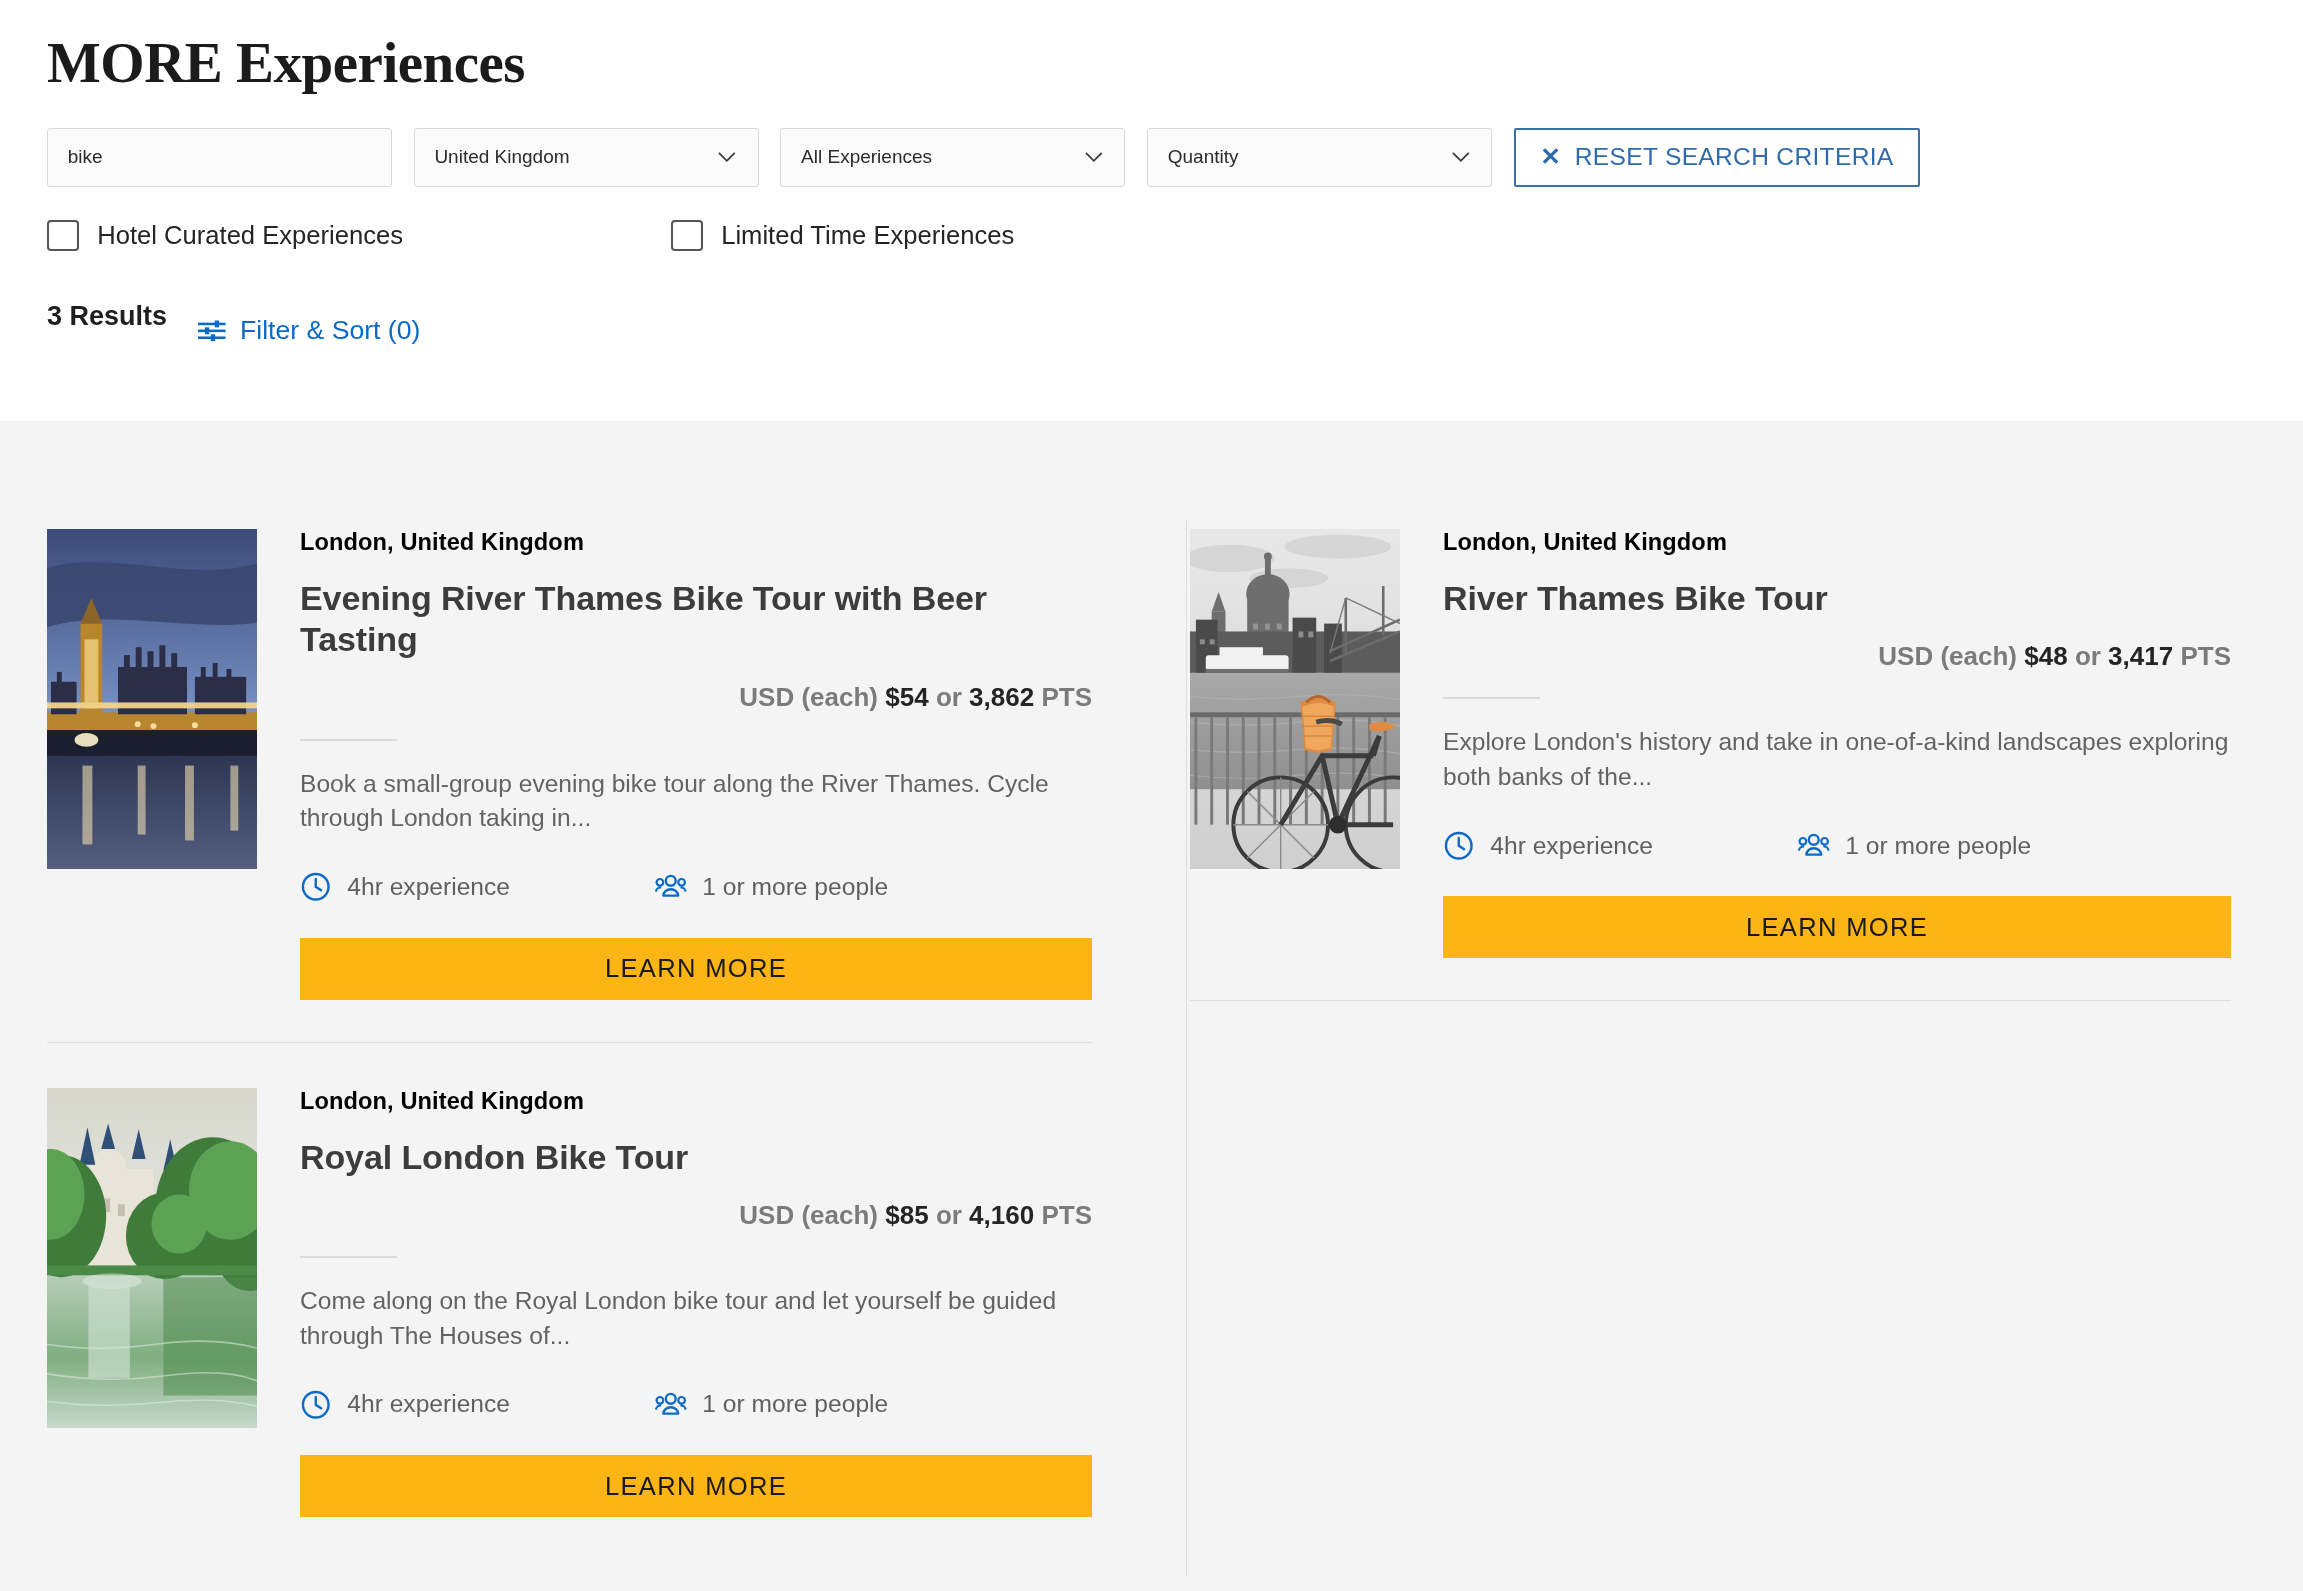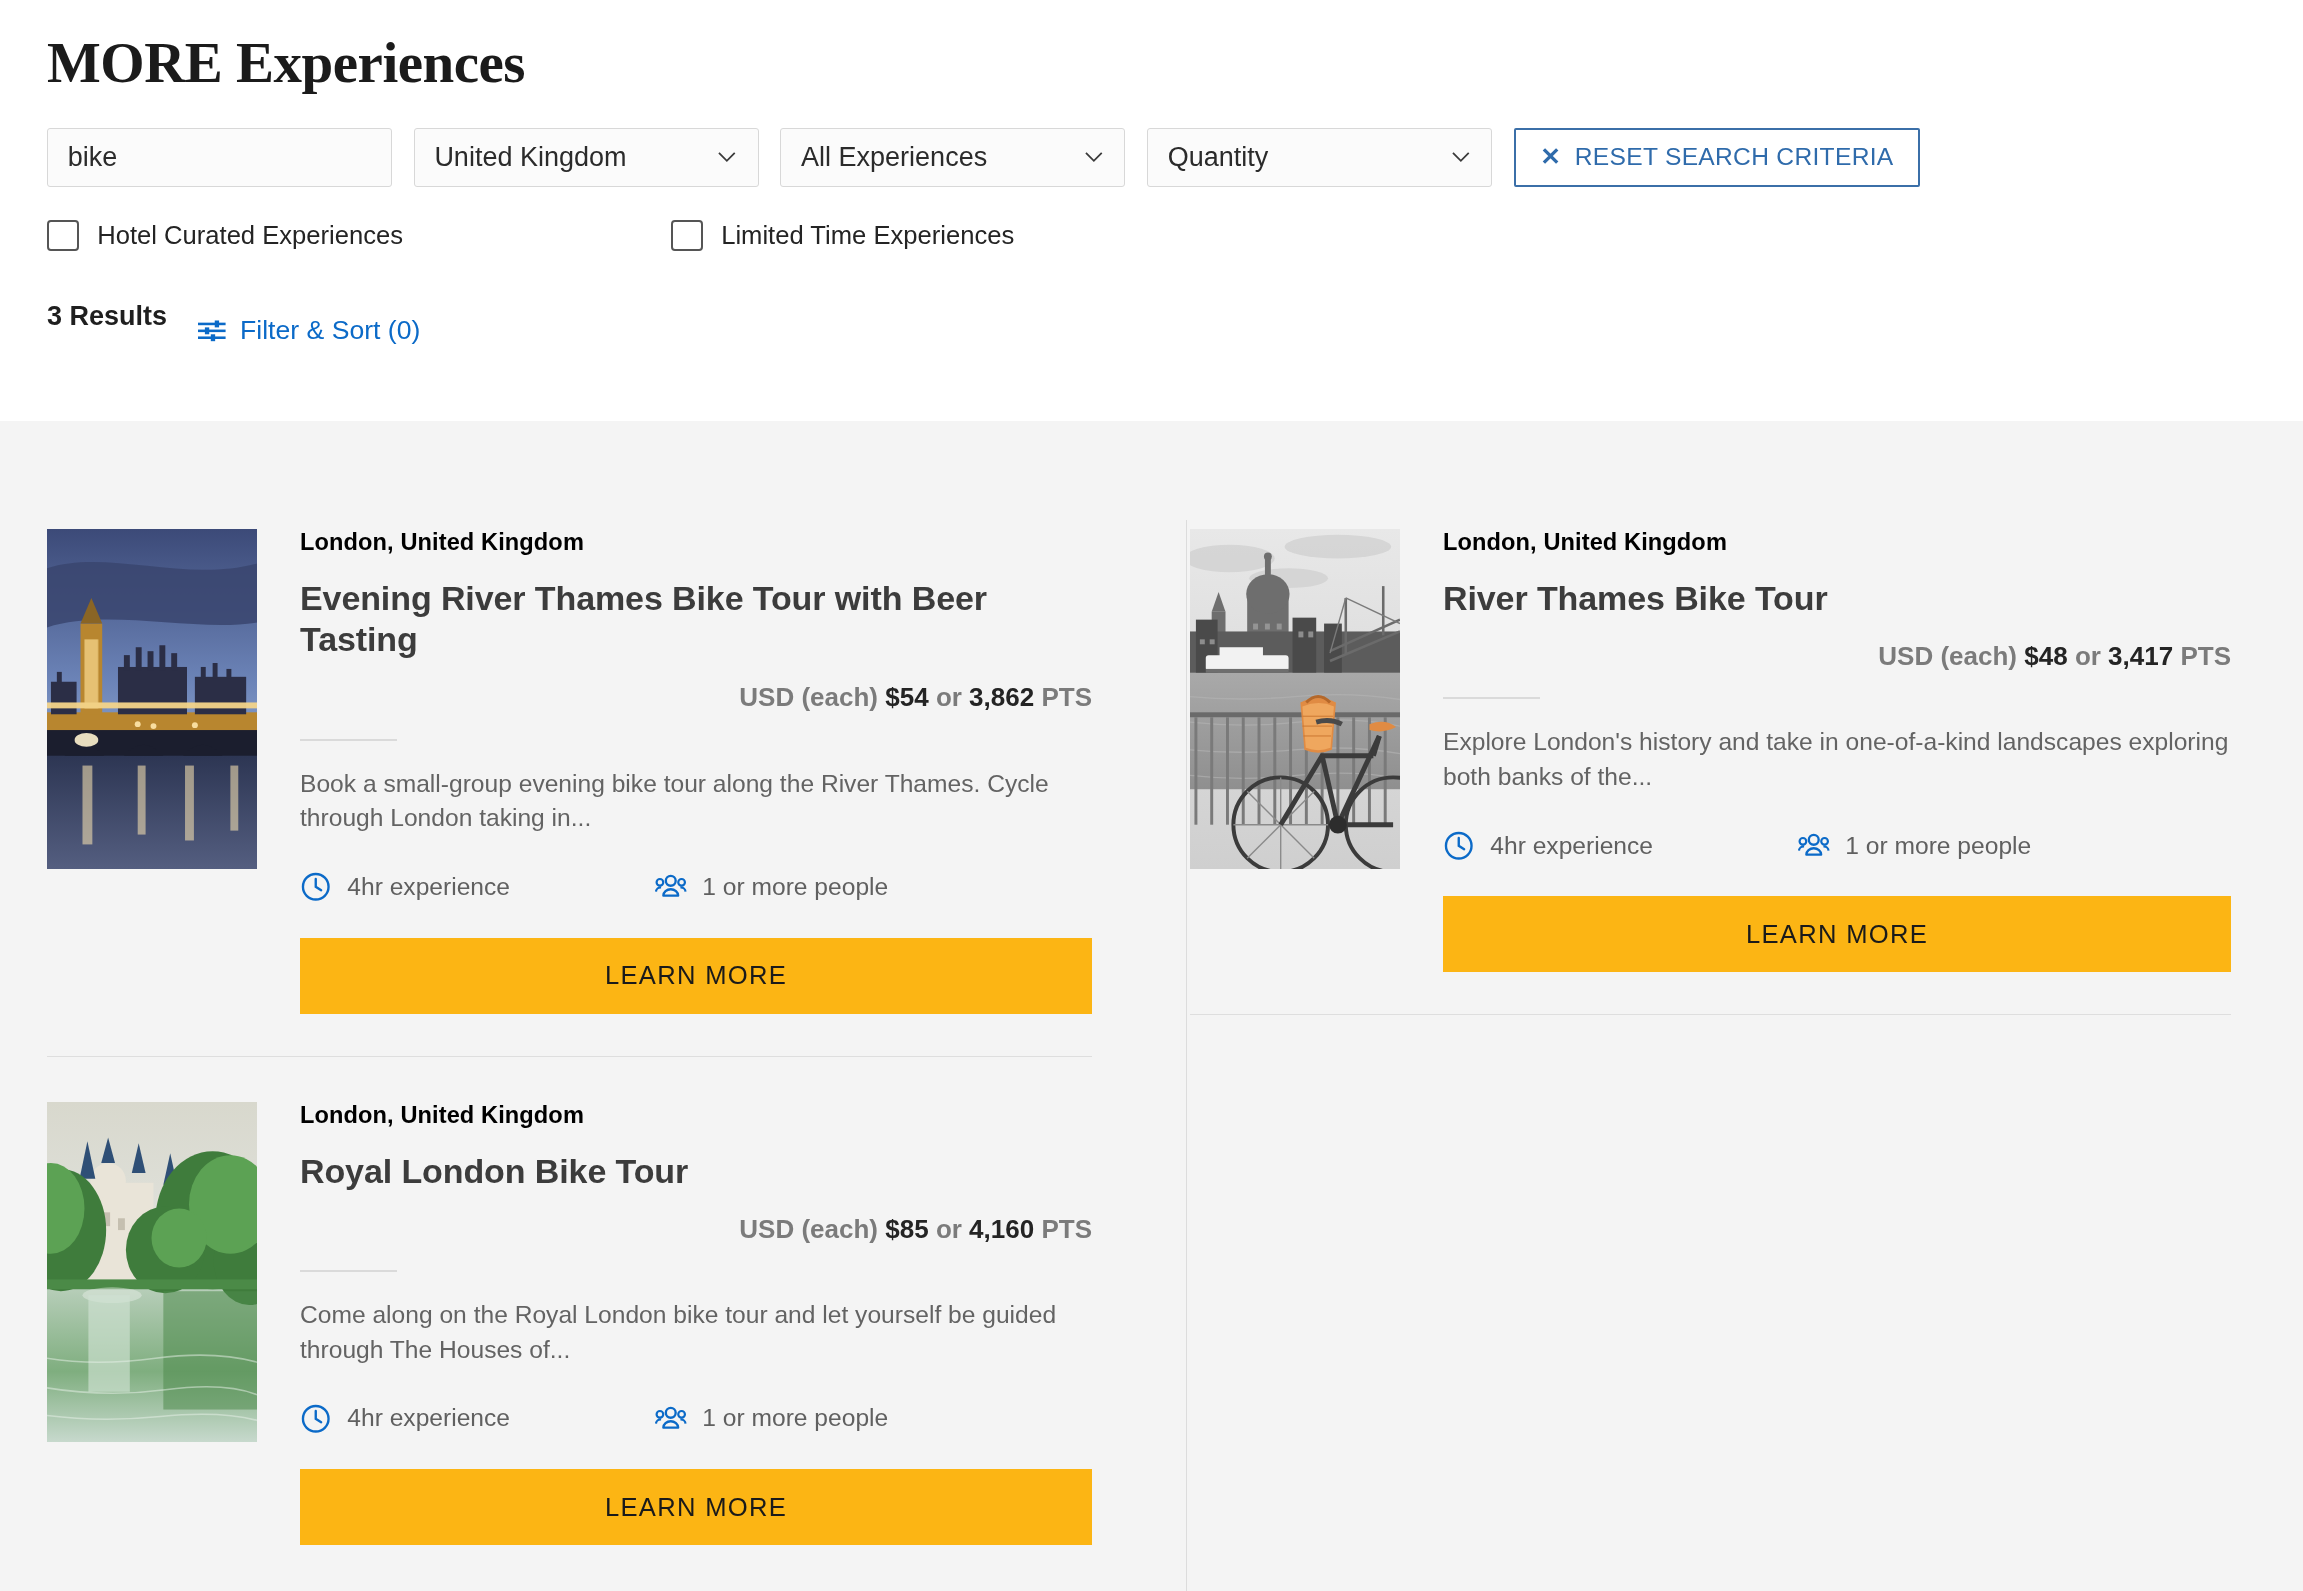--- a/index.html
+++ b/index.html
@@ -38,21 +38,21 @@
   }
 
   .field {
     height: 59px;
     background: #fbfbfb;
     border: 1px solid #d8d8d8;
     border-radius: 3px;
     display: flex;
     align-items: center;
     padding: 0 19.7px;
-    font-size: 27px;
+    font-size: 19px;
     color: #2b2b2b;
   }
 
   .field.search-field { width: 345px; }
   .field.select-field {
     width: 345px;
     justify-content: space-between;
     cursor: pointer;
   }
 
@@ -246,21 +246,21 @@
   .meta-item.dur { width: 355px; }
   .meta-icon { width: 31.5px; height: 31.5px; flex: 0 0 auto; display:block; }
   .meta-icon svg { display: block; }
   .meta-text {
     font-size: 24.6px;
     color: #606060;
   }
 
   .learn-btn {
     margin-top: 35px;
-    height: 76px;
+    height: 62px;
     background: #fcb514;
     border: none;
     width: 100%;
     font-family: "Liberation Sans", sans-serif;
     font-size: 25.6px;
     letter-spacing: 1.3px;
     color: #1a1a1a;
     cursor: pointer;
     display: flex;
     align-items: center;

